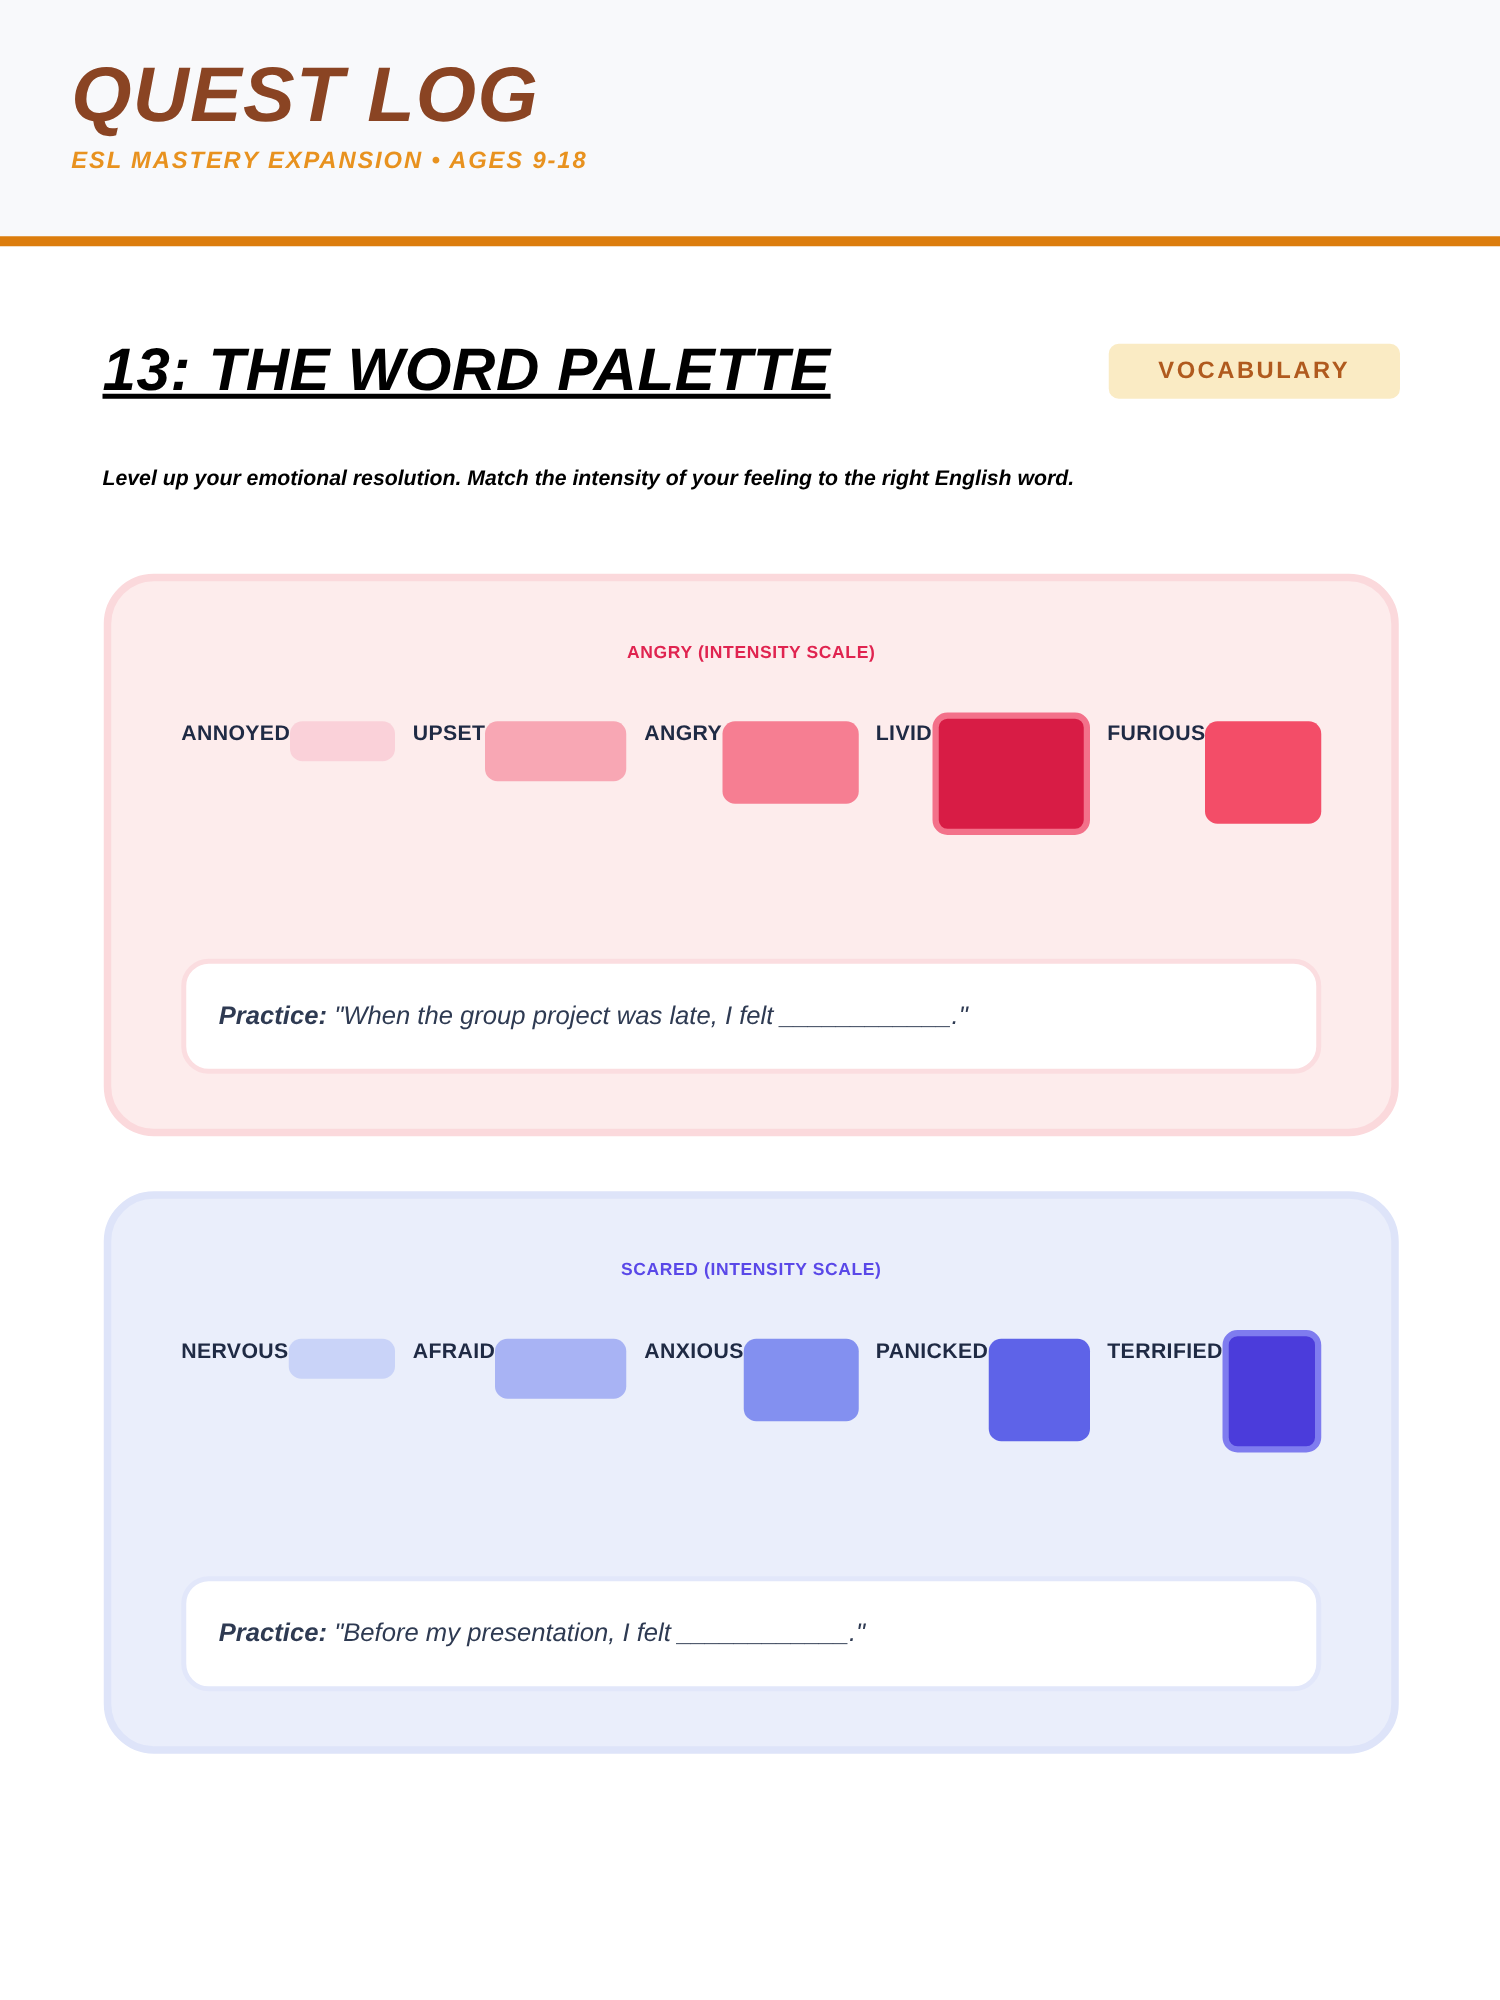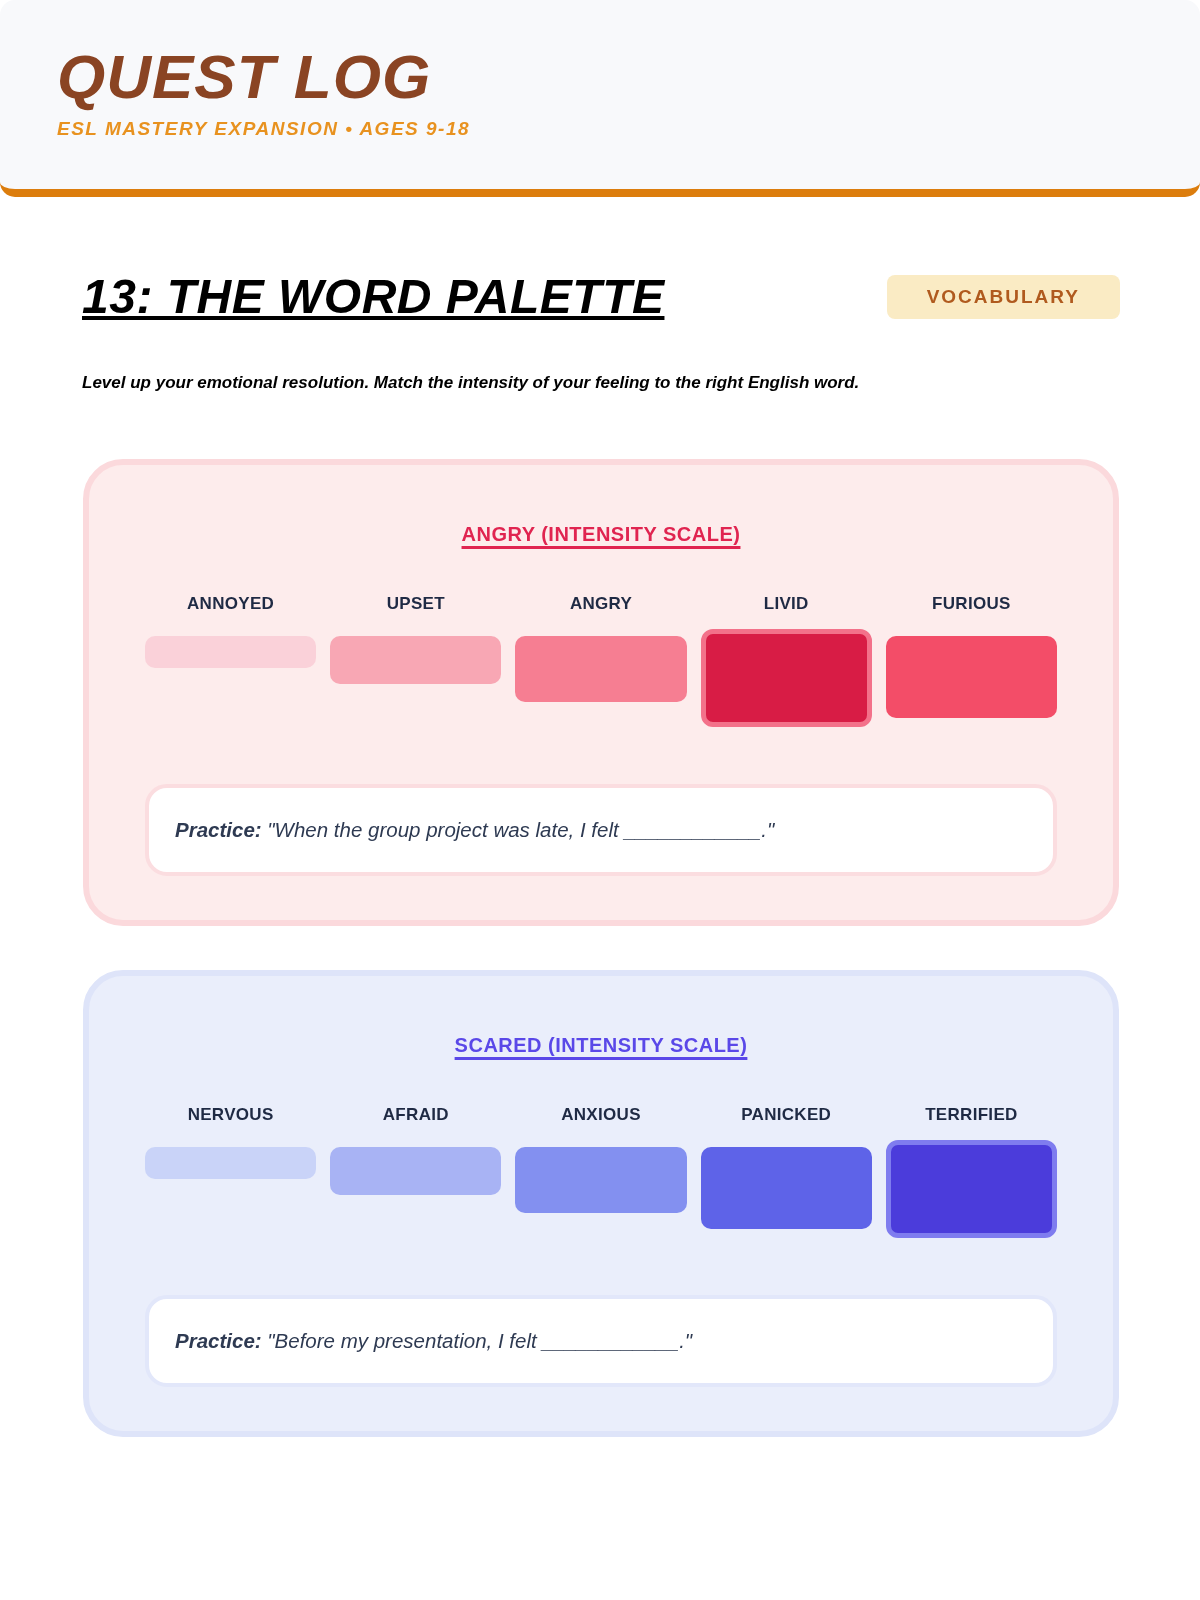--- a/index.html
+++ b/index.html
@@ -12,21 +12,20 @@
   }
 
   
   .header {
     background: #F8F9FB;
     height: 197px;
     border-bottom: 8px solid #DC7D0D;
     padding: 46px 80px 0 57px;
     display: flex;
     justify-content: space-between;
-    border-radius: 15px;
   }
   .brand-title {
     margin: 0;
     font-size: 62px;
     font-weight: bold;
     font-style: italic;
     letter-spacing: 1px;
     color: #8A4423;
     line-height: 1.0;
   }
@@ -87,36 +86,35 @@
   
   #scales { margin-top: 60px; }
   .card {
     width: 1036px;
     margin: 0 80px 44px 83px;
     border: 6px solid;
     border-radius: 40px;
     padding: 48px 56px 44px;
   }
   .card-title {
-    margin: 10px 0 48px;
+    margin: 0 0 48px;
     text-align: center;
-    font-size: 20px;
+    font-size: 14px;
     font-weight: bold;
     letter-spacing: 0.5px;
-    text-decoration: underline;
     text-decoration-thickness: 2.5px;
     text-underline-offset: 5px;
   }
   .steps {
     display: flex;
     gap: 14px;
     align-items: flex-start;
     min-height: 140px;
   }
-  .step { flex: 1; display: flex; flex-direction: column; }
+  .step { flex: 1; display: flex; flex-direction: row; }
   .step-label {
     text-align: center;
     font-size: 17px;
     font-weight: bold;
     color: #1F2A44;
     letter-spacing: 0.3px;
     margin-bottom: 22px;
     white-space: nowrap;
   }
   .swatch { width: 100%; border-radius: 10px; }

